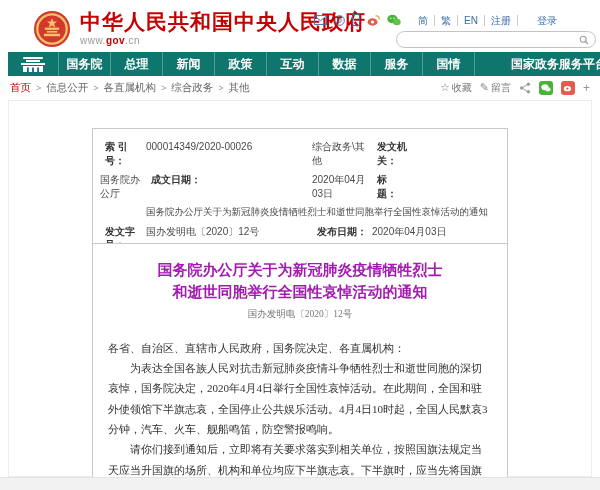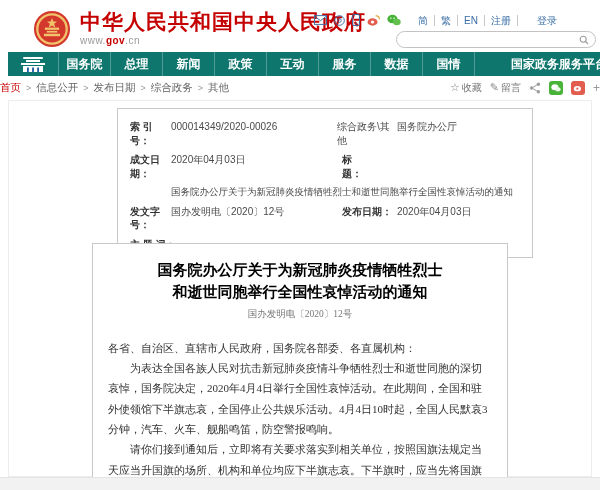--- a/index.html
+++ b/index.html
@@ -27,42 +27,42 @@
   .searchbox input { flex:1; border:none; outline:none; font-size:10px; height:13px; padding:0 9px; background:transparent; color:#333; }
   .search-btn { margin-right:6px; cursor:pointer; display:flex; }
 
   
   .nav { position:absolute; top:52px; left:8px; width:600px; height:24px; background:#0f766e; display:flex; }
   .nav-home { width:50px; display:flex; align-items:center; justify-content:center; cursor:pointer; }
   .nav-item { width:52px; display:flex; align-items:center; justify-content:center; color:#fff; font-size:12px; font-weight:bold; border-left:1px solid rgba(255,255,255,.28); cursor:pointer; white-space:nowrap; }
   .nav-item.wide { flex:1;padding-left:35px; }
 
   
-  .crumbrow { position:absolute; top:76px; left:0; width:600px; height:23px; display:flex; align-items:center; padding:0 0; font-size:10.5px; color:#666; }
+  .crumbrow { position:absolute; top:76px; left:0; width:600px; height:23px; display:flex; align-items:center; padding:0 10px; font-size:10.5px; color:#666; }
   .crumb { cursor:pointer; }
   .crumb-home { color:#c50000; }
   .crumb-sep { color:#999; font-size:9px; margin:0 5px; }
   .tools { margin-left:auto; display:flex; align-items:center; gap:8px; color:#777; font-size:10px; }
   .tool { display:flex; align-items:center; gap:2px; cursor:pointer; }
   .tool .glyph { font-size:11px; color:#8d8d8d; }
   .sq-icon { width:14px; height:14px; border-radius:3px; display:flex; align-items:center; justify-content:center; cursor:pointer; }
   .plus { color:#999; font-size:12px; cursor:pointer; }
 
   
   .outer { position:absolute; left:8px; top:100px; width:584px; height:377px; background:#fff; border:1px solid #ededed; }
 
-  .metabox { position:absolute; left:83px; top:7px; width:416px; border:1px solid #c8c8c8; background:#fff;
-             padding:8px 5px 3px 5px; display:grid; grid-template-columns:46px 166px 60px 1fr; font-size:10px;margin-left:25px; }
+  .metabox { position:absolute; left:83px; top:27px; width:416px; border:1px solid #c8c8c8; background:#fff;
+             padding:8px 5px 3px 5px; display:grid; grid-template-columns:46px 166px 60px 1fr; font-size:10px; }
   .mlabel { font-weight:bold; color:#333; white-space:pre-line; line-height:1.35; padding:3px 2px 3px 7px; }
   .mlabel.nowrap { white-space:nowrap; grid-column:1 / 3; }
   .mvalue { color:#4a4a4a; line-height:1.35; padding:3px 2px; }
   .mvalue.span3 { grid-column:2 / 5; white-space:nowrap; font-size:9.5px; }
 
   .docbox { position:absolute; left:83px; top:142px; width:416px; height:236px; border:1px solid #c8c8c8; border-bottom:none; background:#fff; overflow:hidden; }
-  .doc-title { margin-top:16px; text-align:center; font-family:"Liberation Serif","DejaVu Serif",serif; font-weight:bold; font-size:15px; color:#000000; line-height:1.45; }
+  .doc-title { margin-top:16px; text-align:center; font-family:"Liberation Serif","DejaVu Serif",serif; font-weight:bold; font-size:15px; color:#a21caf; line-height:1.45; }
   .doc-number { text-align:center; font-family:"Liberation Serif","DejaVu Serif",serif; font-size:9.5px; color:#777; margin-top:4px; }
   .doc-body { margin-top:17px; padding:0 15px; font-family:"Liberation Serif","DejaVu Serif",serif; font-size:11px; color:#333; line-height:1.85; }
   .doc-body p { margin:0; }
   .doc-body p.indent { text-indent:2em; }
 
   .footstrip { position:absolute; left:0; top:477px; width:600px; height:13px; background:#f2f2f2; border-top:1px solid #e4e4e4; }
 </style>
 </head>
 <body>
 
@@ -148,32 +148,32 @@
         <rect x="7" y="10.5" width="1.8" height="4.5" fill="#1f5aa5"></rect>
         <rect x="12.1" y="10.5" width="1.8" height="4.5" fill="#1f5aa5"></rect>
         <rect x="17.2" y="10.5" width="1.8" height="4.5" fill="#1f5aa5"></rect>
       </svg>
     </span>
     <span class="nav-item">国务院</span>
     <span class="nav-item">总理</span>
     <span class="nav-item">新闻</span>
     <span class="nav-item">政策</span>
     <span class="nav-item">互动</span>
+    <span class="nav-item">数据</span>
     <span class="nav-item">服务</span>
-    <span class="nav-item">数据</span>
     <span class="nav-item">国情</span>
     <span class="nav-item wide">国家政务服务平台</span>
   </div>
 
   <div class="crumbrow">
     <span class="crumb crumb-home">首页</span>
     <span class="crumb-sep">&gt;</span>
     <span class="crumb">信息公开</span>
     <span class="crumb-sep">&gt;</span>
-    <span class="crumb">发布日期</span>
+    <span class="crumb">各直属机构</span>
     <span class="crumb-sep">&gt;</span>
     <span class="crumb">综合政务</span>
     <span class="crumb-sep">&gt;</span>
     <span class="crumb">其他</span>
 
     <span class="tools">
       <span class="tool">
           <span class="glyph">☆</span>
           <span>收藏</span>
         </span>
@@ -206,20 +206,22 @@
   </div>
 
   <div class="outer">
 
     <div class="metabox">
       <span class="mlabel">索 引
 号：</span>
       <span class="mvalue">000014349/2020-00026</span>
       <span class="mvalue">综合政务\其他</span>
 
+      <span class="mlabel">发文机
+关：</span>
       <span class="mvalue">国务院办公厅</span>
       <span class="mlabel">成文日期：</span>
       <span class="mvalue">2020年04月03日</span>
 
       <span class="mlabel">标
 题：</span>
       <span class="mvalue span3">国务院办公厅关于为新冠肺炎疫情牺牲烈士和逝世同胞举行全国性哀悼活动的通知</span>
 
       <span class="mlabel">发文字
 号：</span>
@@ -230,21 +232,21 @@
       <span class="mlabel nowrap">主 题 词：</span>
     </div>
 
     <div class="docbox">
       <div class="doc-title">
         <div>国务院办公厅关于为新冠肺炎疫情牺牲烈士</div>
         <div>和逝世同胞举行全国性哀悼活动的通知</div>
       </div>
       <div class="doc-number">国办发明电〔2020〕12号</div>
       <div class="doc-body">
-        <p>各省、自治区、直辖市人民政府，国务院各部委、各直属机构：</p>
+        <p>各省、自治区、直辖市人民政府，国务院决定、各直属机构：</p>
         <p class="indent">为表达全国各族人民对抗击新冠肺炎疫情斗争牺牲烈士和逝世同胞的深切哀悼，国务院决定，2020年4月4日举行全国性哀悼活动。在此期间，全国和驻外使领馆下半旗志哀，全国停止公共娱乐活动。4月4日10时起，全国人民默哀3分钟，汽车、火车、舰船鸣笛，防空警报鸣响。</p>
         <p class="indent">请你们接到通知后，立即将有关要求落实到相关单位，按照国旗法规定当天应当升国旗的场所、机构和单位均应下半旗志哀。下半旗时，应当先将国旗升至杆顶，然后降至旗顶与杆顶之间的距离为旗杆全长的1/3处；降下时，应当先将国旗升至杆顶，然后再降下。</p>
 
       </div>
     </div>
   </div>
 
   <div class="footstrip"></div>
 </div>
 

